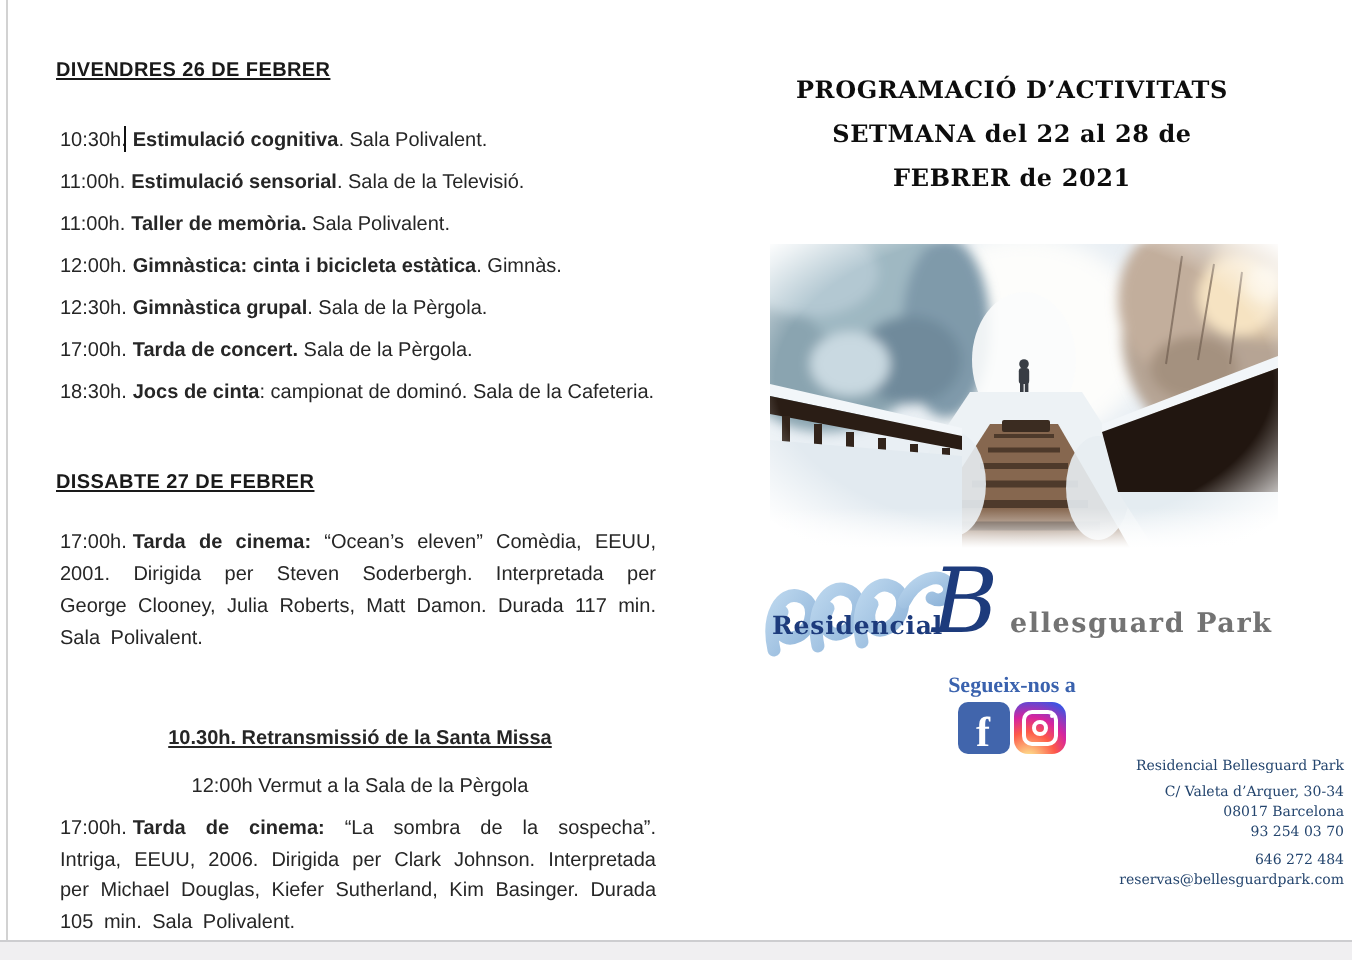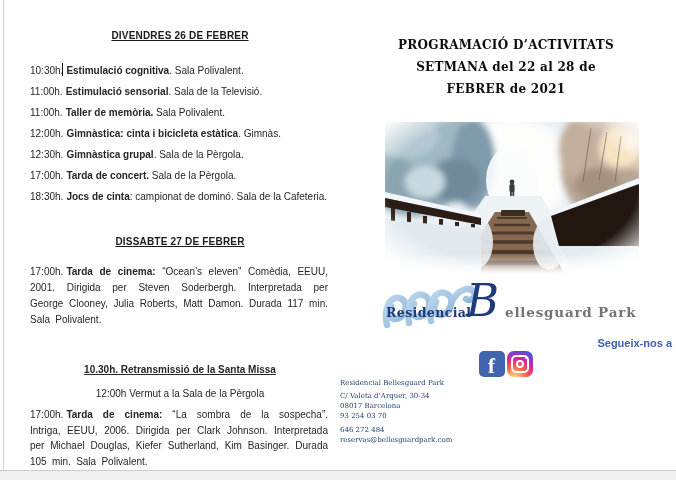--- a/index.html
+++ b/index.html
@@ -6,21 +6,21 @@
   html,body { width:676px; height:480px; overflow:hidden; background:#ffffff; }
   body { font-family:"Liberation Sans", sans-serif; color:#262626; position:relative; }
 
   .canvas { position:absolute; left:0; top:0; width:676px; height:480px; background:#ffffff; }
 
   .page-edge-left { position:absolute; left:3px; top:0; width:1px; height:470px; background:#d2d2d2; }
   .workspace-bottom { position:absolute; left:0; top:470px; width:676px; height:10px; background:#f0eff1; border-top:1px solid #cdcdd0; }
 
   
   .left-col { position:absolute; left:28px; top:0; width:304px; height:470px; }
-  .sec-heading { position:absolute; width:100%; text-align:center; font-size:10px; font-weight:bold; text-decoration:underline; color:#1a1a1a; letter-spacing:.2px; }
+  .sec-heading { position:absolute; width:100%; text-align:left; font-size:10px; font-weight:bold; text-decoration:underline; color:#1a1a1a; letter-spacing:.2px; }
   .items { position:absolute; left:2px; width:100%; }
   .item { line-height:13px; margin-bottom:8px; font-size:10px; white-space:nowrap; }
   .time { margin-right:3px; }
   .act-title { font-weight:bold; }
   .para { position:absolute; left:2px; width:298px; font-size:10px; line-height:16px; text-align:justify; word-spacing:2.5px; }
   .para2 { line-height:15.5px; }
   .center-line { position:absolute; width:100%; text-align:center; font-size:10px; }
   .bold-underline { font-weight:bold; text-decoration:underline; }
 
   .text-cursor { position:absolute; left:62px; top:63px; width:1px; height:13px; background:#111; }
@@ -31,32 +31,32 @@
 
   .photo-wrap { position:absolute; left:45px; top:122px; width:254px; height:152px; }
   .photo-wrap svg { display:block; }
 
   .logo { position:absolute; left:0; top:282px; width:100%; height:56px; }
   .logo-loops { position:absolute; left:40px; top:1px; }
   .logo-res { position:absolute; left:46px; top:23px; font-family:"DejaVu Serif", serif; font-weight:bold; font-size:12.5px; color:#1d3b7c; letter-spacing:.4px; }
   .logo-b { position:absolute; left:126px; top:-8px; font-family:"DejaVu Serif", serif; font-style:italic; font-size:45px; color:#1d3b7c; }
   .logo-rest { position:absolute; left:165px; top:22px; font-family:"DejaVu Serif", serif; font-weight:bold; font-size:13.5px; color:#737373; letter-spacing:.8px; }
 
-  .follow { position:absolute; top:337px; width:100%; text-align:right; font-family:Liberation Sans, sans-serif; font-weight:bold; font-size:11px; color:#3a62ae; }
+  .follow { position:absolute; top:337px; width:100%; text-align:center; font-family:Liberation Serif, serif; font-weight:bold; font-size:11px; color:#3a62ae; }
 
   .icons-row { position:absolute; top:351px; left:0; width:100%; display:flex; justify-content:center; gap:2px; }
   .fb { width:26px; height:26px; background:#4165ac; border-radius:5px; position:relative; overflow:hidden; }
   .fb span { position:absolute; left:9px; top:3px; color:#fff; font-size:21px; font-weight:bold; font-family:"Liberation Serif", serif; }
   .ig { width:26px; height:26px; border-radius:7px; position:relative;
         background:radial-gradient(circle at 28% 110%, #fdf497 0%, #fd5949 40%, #d6249f 62%, #285AEB 95%); }
   .ig .frame { position:absolute; left:4px; top:4px; width:18px; height:18px; border:2px solid #fff; border-radius:5px; }
   .ig .lens { position:absolute; left:9px; top:9px; width:8px; height:8px; border:2px solid #fff; border-radius:50%; }
   .ig .dot { position:absolute; right:6px; top:6px; width:2px; height:2px; background:#fff; border-radius:50%; }
 
-  .contact { position:absolute; top:378px; width:100%; text-align:left; font-family:"DejaVu Serif", serif; font-size:7px; line-height:10px; color:#24456e; }
+  .contact { position:absolute; top:378px; width:100%; text-align:right; font-family:"DejaVu Serif", serif; font-size:7px; line-height:10px; color:#24456e; }
   .contact .name { margin-bottom:3px; }
   .contact .gap { height:4px; }
 </style>
 </head>
 <body>
 
 <div class="canvas">
 
   <div class="left-col">
 

